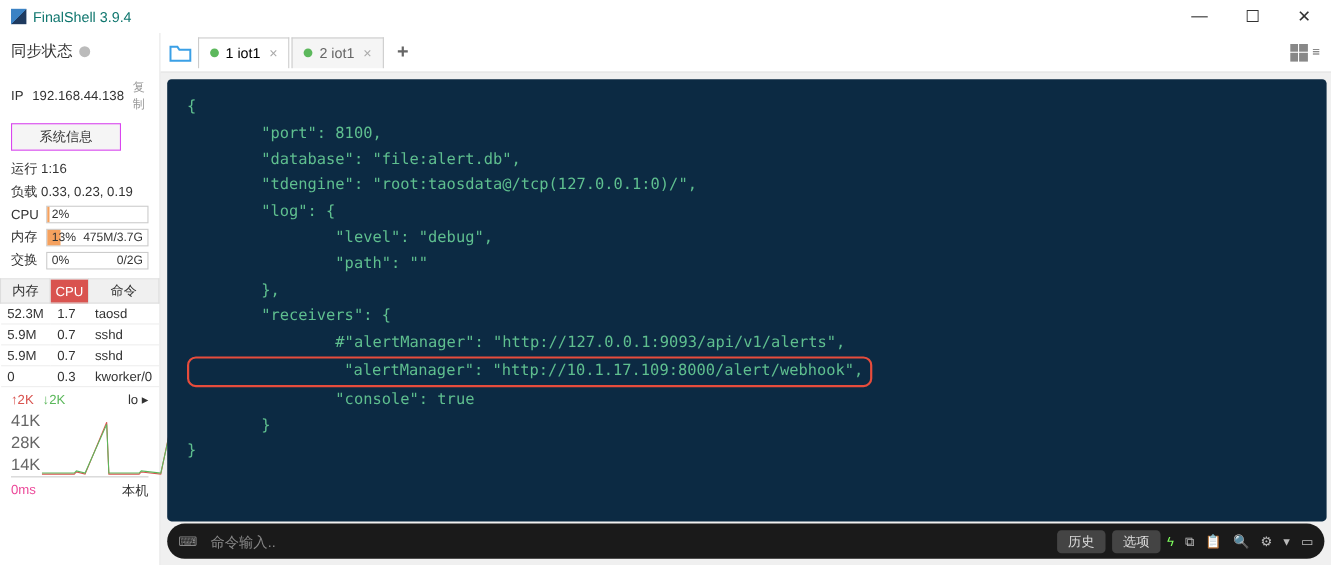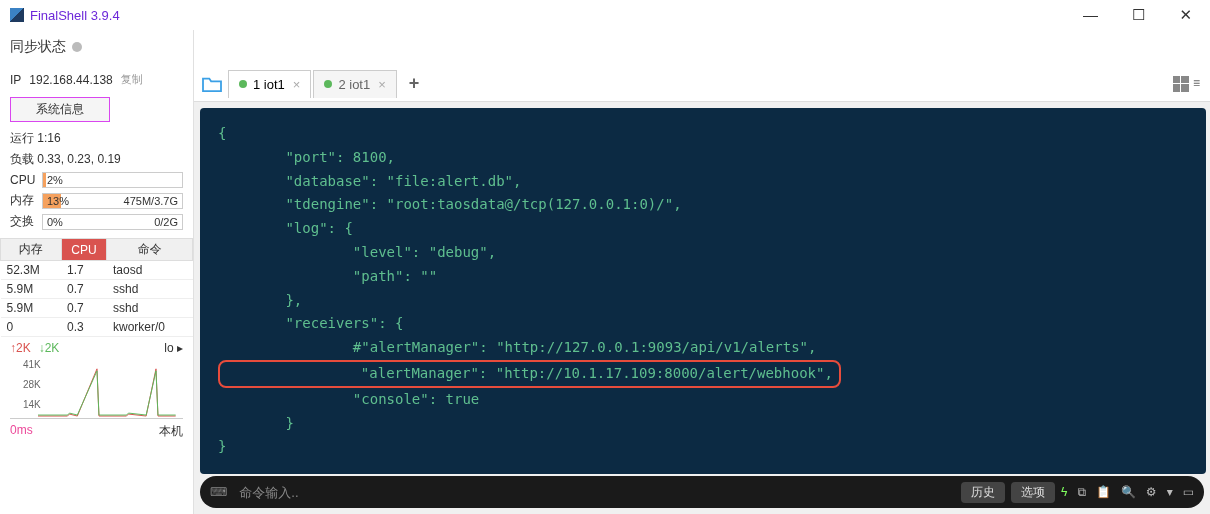--- a/index.html
+++ b/index.html
@@ -1,48 +1,48 @@
 <!DOCTYPE html>
 <html><head>
 <meta charset="utf-8">
 <style>
 * { margin: 0; padding: 0; box-sizing: border-box; }
 body { font-family: "Microsoft YaHei", sans-serif; font-size: 12px; background: #fff; width: 1210px; height: 514px; overflow: hidden; position: relative; }
 .titlebar { height: 30px; display: flex; align-items: center; padding: 0 10px; background: #fff; }
 .titlebar .app-icon { width: 14px; height: 14px; background: linear-gradient(135deg,#3b82c4 50%,#1e3a5f 50%); margin-right: 6px; }
-.titlebar .title { flex: 1; font-size: 13px; color: #6d28d9; }
+.titlebar .title { flex: 1; font-size: 13px; color: #0f766e; }
 .win-btns { display: flex; gap: 18px; color: #333; font-size: 15px; }
 .win-btns span { cursor: pointer; padding: 0 8px; }
 .main { display: flex; height: 484px; }
-.sidebar { width: 194px; background: #fff; border-right: 1px solid #e0e0e0; font-size: 12px; color: #333; padding-top: 4px; }
+.sidebar { width: 146px; background: #fff; border-right: 1px solid #e0e0e0; font-size: 12px; color: #333; padding-top: 4px; }
 .sync { display: flex; align-items: center; gap: 6px; padding: 4px 10px; font-size: 14px; }
 .sync .dot { width: 10px; height: 10px; border-radius: 50%; background: #bbb; }
 .ip-row { display: flex; align-items: center; padding: 4px 10px; gap: 8px; margin-top: 8px; }
 .ip-row .copy { color: #999; font-size: 11px; }
 .sysinfo-btn { margin: 6px 10px; padding: 3px 0; width: 100px; border: 1px solid #d946ef; background: #f5f5f5; text-align: center; font-size: 12px; }
 .stat-line { padding: 2px 10px; }
 .meter-row { display: flex; align-items: center; padding: 2px 10px; gap: 4px; }
 .meter-row .label { width: 28px; }
 .meter-bar { flex: 1; height: 16px; border: 1px solid #ccc; position: relative; background: #fff; display: flex; align-items: center; font-size: 11px; }
 .meter-fill { position: absolute; left: 0; top: 0; bottom: 0; background: #f5a15e; }
 .meter-txt { position: relative; padding: 0 4px; display: flex; width: 100%; justify-content: space-between; }
 .proc-table { margin-top: 6px; width: 100%; border-collapse: collapse; font-size: 12px; }
 .proc-table th { background: #f0f0f0; border: 1px solid #ddd; padding: 2px 4px; font-weight: normal; }
 .proc-table th.cpu { background: #d9534f; color: #fff; }
 .proc-table td { border-bottom: 1px solid #eee; padding: 2px 6px; }
 .proc-table td:nth-child(1), .proc-table td:nth-child(2) { text-align: left; }
 .net-row { display: flex; padding: 4px 10px; align-items: center; gap: 8px; justify-content: space-between; }
 .net-up { color: #d9534f; }
 .net-dn { color: #5cb85c; }
 .chart { height: 60px; margin: 0 10px; position: relative; border-bottom: 1px solid #ccc; }
-.chart .yl { position: absolute; left: 13px; font-size: 10px; color: #666; }
+.chart .yl { position: absolute; left: 0; font-size: 15px; color: #666; }
 .chart svg { position: absolute; left: 28px; right: 0; bottom: 0; height: 100%; }
 .bottom-row { display: flex; justify-content: space-between; padding: 4px 10px; }
 .bottom-row .ms { color: #ec4899; }
-.content { flex: 1; display: flex; flex-direction: column; background: #f0f0f0; margin-top: 36px; }
+.content { flex: 1; display: flex; flex-direction: column; background: #f0f0f0; }
 .tabbar { height: 36px; display: flex; align-items: center; background: #fff; border-bottom: 1px solid #ddd; padding-left: 4px; gap: 2px; }
 .folder-icon { width: 28px; height: 24px; display: flex; align-items: center; justify-content: center; }
 .folder-icon svg { width: 22px; height: 18px; }
 .tab { display: flex; align-items: center; gap: 6px; padding: 6px 10px; border: 1px solid #ccc; border-bottom: none; background: #fff; font-size: 13px; position: relative; }
 .tab.inactive { background: #f5f5f5; color: #666; }
 .tab .dot { width: 8px; height: 8px; border-radius: 50%; background: #5cb85c; }
 .tab .close { color: #aaa; font-size: 13px; margin-left: 2px; }
 .tab-add { padding: 0 10px; color: #666; font-size: 18px; font-weight: bold; }
 .tabbar .right-icons { margin-left: auto; padding-right: 10px; color: #666; display: flex; gap: 4px; }
 .right-icons .grid { width: 16px; height: 16px; display: grid; grid-template-columns: 1fr 1fr; grid-template-rows: 1fr 1fr; gap: 1px; }

